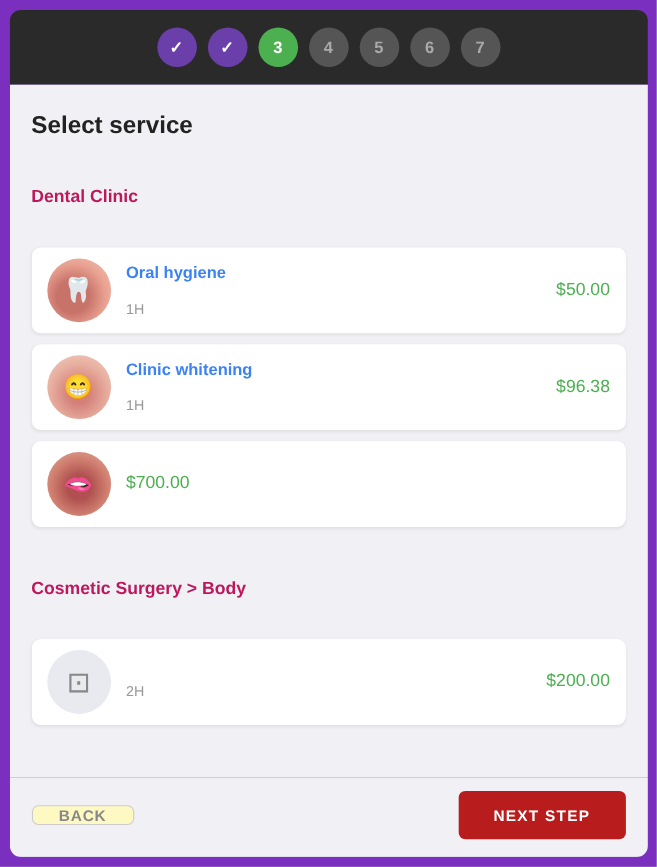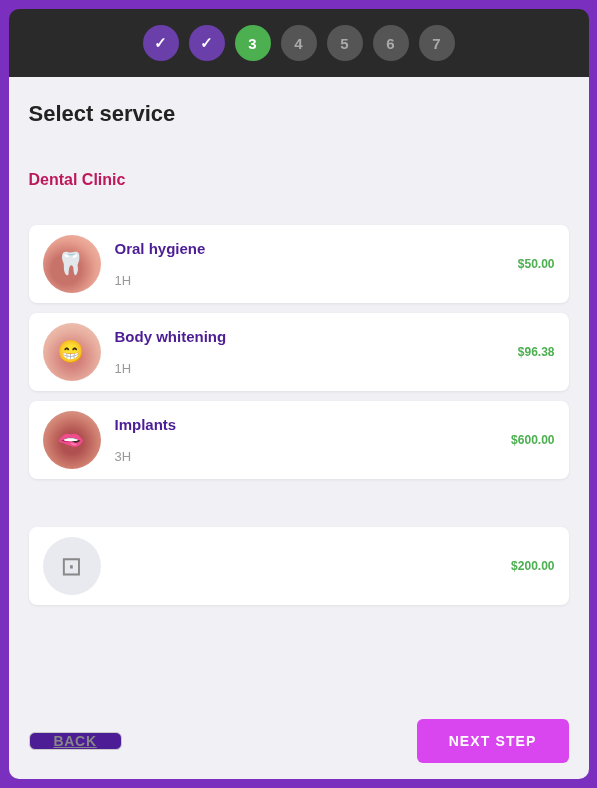--- a/index.html
+++ b/index.html
@@ -139,55 +139,54 @@
     .lipo-icon {
       font-size: 26px;
       color: #888;
     }
     .service-info {
       flex: 1;
     }
     .service-name {
       font-size: 15px;
       font-weight: 600;
-      color: #4c1d95;
+      color: #3b82f6;
     }
     .service-duration {
       font-size: 13px;
       color: #999;
       margin-top: 16px;
     }
     .service-price {
-      font-size: 12px;
-      font-weight: 700;
+      font-size: 16px;
+      font-weight: 400;
       color: #4caf50;
     }
     
     .bottom-bar {
       background: #f0f0f5;
       display: flex;
       align-items: center;
       justify-content: space-between;
       padding: 12px 20px 16px 20px;
       flex-shrink: 0;
     }
     .btn-back {
-      background: #4c1d95;
+      background: #fef9c3;
       border: 1.5px solid #ccc;
       color: #888;
       font-size: 14px;
       font-weight: 600;
       padding: 0 24px;
       border-radius: 6px;
       cursor: pointer;
       letter-spacing: 0.05em;
-      text-decoration: underline;
     }
     .btn-next {
-      background: #d946ef;
+      background: #b91c1c;
       border: none;
       color: #fff;
       font-size: 14px;
       font-weight: 700;
       padding: 14px 32px;
       border-radius: 6px;
       cursor: pointer;
       letter-spacing: 0.08em;
     }
   </style>
@@ -217,44 +216,42 @@
         <div class="service-info">
           <div class="service-name">Oral hygiene</div>
           <div class="service-duration">1H</div>
         </div>
         <div class="service-price">$50.00</div>
       </div>
 
       <div class="service-item">
         <div class="service-img img-whitening"></div>
         <div class="service-info">
-          <div class="service-name">Body whitening</div>
+          <div class="service-name">Clinic whitening</div>
           <div class="service-duration">1H</div>
         </div>
         <div class="service-price">$96.38</div>
       </div>
 
       <div class="service-item">
         <div class="service-img img-implants"></div>
-        <div class="service-info">
-          <div class="service-name">Implants</div>
-          <div class="service-duration">3H</div>
-        </div>
-        <div class="service-price">$600.00</div>
+        <div class="service-price">$700.00</div>
       </div>
 
     </div>
 
+    <div class="section-title">Cosmetic Surgery &gt; Body</div>
     <div class="service-list">
 
       <div class="service-item">
         <div class="service-img img-lipo">
           <span class="lipo-icon">⊡</span>
         </div>
         <div class="service-info">
+          <div class="service-duration">2H</div>
         </div>
         <div class="service-price">$200.00</div>
       </div>
 
     </div>
   </div>
 
   <div class="bottom-bar">
     <button class="btn-back">BACK</button>
     <button class="btn-next">NEXT STEP</button>

